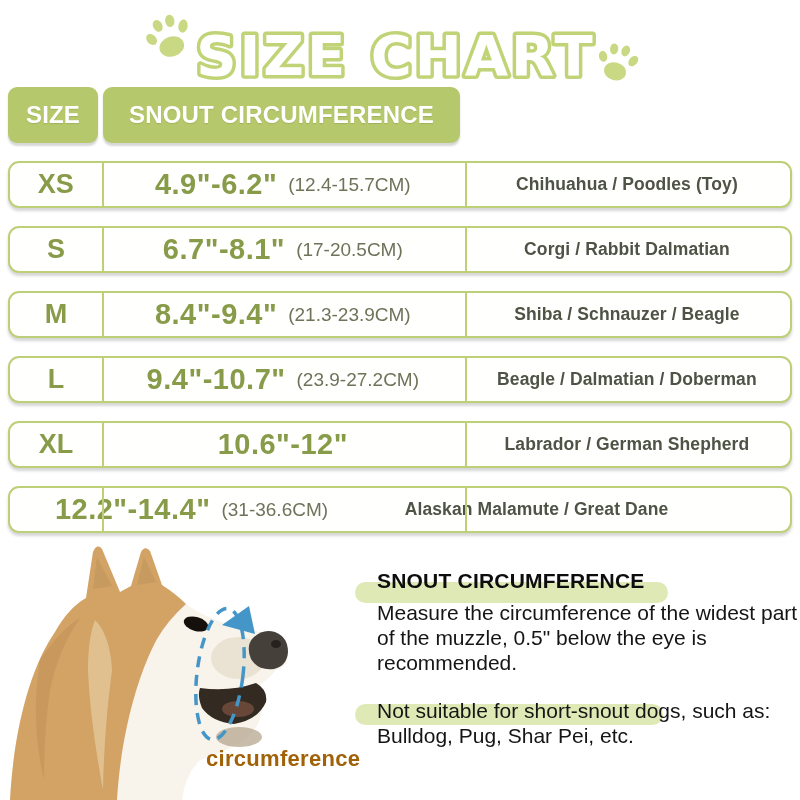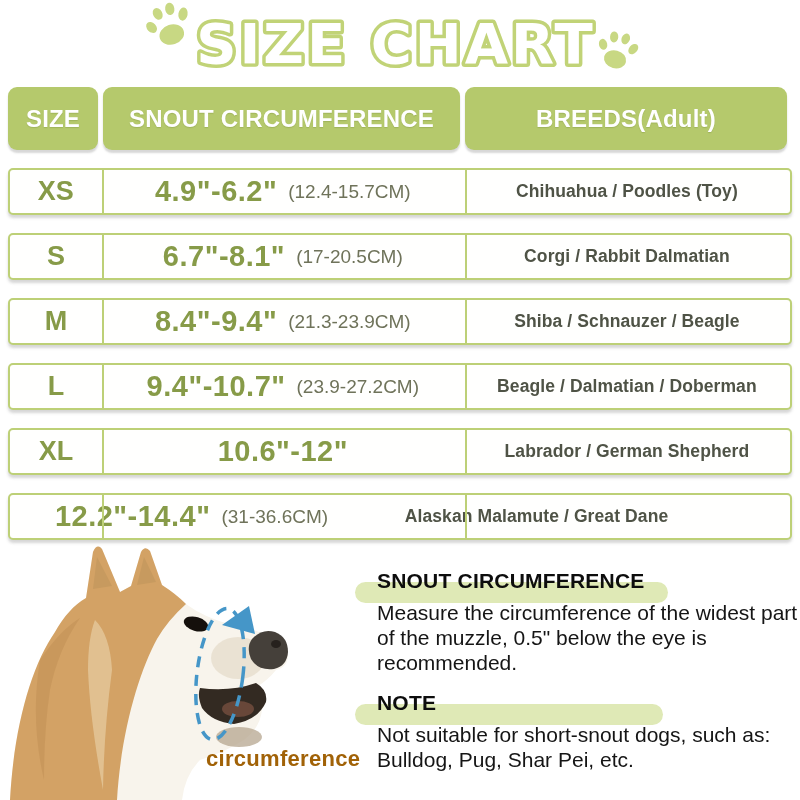--- a/index.html
+++ b/index.html
@@ -4,42 +4,42 @@
 <style>
   * { margin:0; padding:0; box-sizing:border-box; }
   html,body { background:#ffffff; }
   body { font-family:"Liberation Sans", sans-serif; }
   #page {
     position:relative; width:800px; height:800px; margin:0 auto;
     background:#ffffff; overflow:hidden;
   }
 
   
-  #title-wrap { position:absolute; left:0; top:0; width:800px; height:92px; }
+  #title-wrap { position:absolute; left:0; top:12px; width:800px; height:92px; }
   #title-svg { position:absolute; left:0; top:0; }
   .paw { position:absolute; }
   #paw-left  { left:143px; top:2px;  width:52px; height:48px; transform:rotate(-18deg); }
   #paw-right { left:594px; top:30px; width:46px; height:43px; transform:rotate(14deg); }
 
   
   #size-table { position:absolute; left:8px; top:87px; width:784px; }
-  #table-header { display:flex; gap:5px; height:63px; }
+  #table-header { display:flex; gap:5px; height:56px; }
   .hcell {
     background:#b5c96c; color:#ffffff; font-weight:bold; font-size:24px;
     display:flex; align-items:center; justify-content:center;
     border-radius:9px; letter-spacing:0.2px;
     box-shadow:0 3px 2px rgba(140,140,140,.35);
     text-shadow:0 1px 1px rgba(120,140,60,.35);
   }
   .hcell.c1 { width:90px; }
   .hcell.c2 { width:357px; }
   .hcell.c3 { width:322px; }
   .trow {
     position:relative; height:47px; margin-top:18px;
-    background:#fffffe; border:2px solid #bdd077; border-radius:5px;
+    background:#fffffe; border:2px solid #bdd077; border-radius:11px;
     display:flex; align-items:center;
     box-shadow:0 3px 3px rgba(130,130,130,.33);
   }
   .trow .vdiv {
     position:absolute; top:0; bottom:0; width:2px; background:#bdd077;
   }
   .vdiv.d1 { left:92px; } .vdiv.d2 { left:455px; }
   .cell { display:flex; align-items:center; justify-content:center; }
   .cell.size  { width:92px; font-weight:bold; font-size:27px; color:#879b48; }
   .cell.meas  { width:363px; gap:11px; }
@@ -99,21 +99,20 @@
         <ellipse cx="30" cy="8" rx="4.6" ry="6.2" transform="rotate(9 30 8)"></ellipse>
         <ellipse cx="41" cy="17" rx="4.6" ry="6.6" transform="rotate(28 41 17)"></ellipse>
       </g>
     </svg>
   </div>
 
   <div id="size-table">
     <div id="table-header">
       <div class="hcell c1">SIZE</div>
       <div class="hcell c2">SNOUT CIRCUMFERENCE</div>
-      <div class="hcell c3">BREEDS(Adult)</div>
     </div>
     <div>
     <div class="trow">
       <span class="vdiv d1"></span>
       <span class="vdiv d2"></span>
       <div class="cell size">XS</div>
       <div class="cell meas">
         <span class="inches">4.9"-6.2"</span>
         <span class="cm">(12.4-15.7CM)</span>
       </div>
@@ -215,17 +214,16 @@
   <div id="circumference-label">circumference</div>
 
   <div class="info-section" id="measure-section">
     <div class="band"></div>
     <div class="info-heading">SNOUT CIRCUMFERENCE</div>
     <div class="info-body">Measure the circumference of the widest part of the muzzle, 0.5"  below the eye is recommended.</div>
   </div>
 
   <div class="info-section" id="note-section">
     <div class="band"></div>
-    <div class="info-heading">NOTE</div>
     <div class="info-body">Not suitable for short-snout dogs, such as: Bulldog, Pug, Shar Pei, etc.</div>
   </div>
 
 </div>
 
 </body></html>

